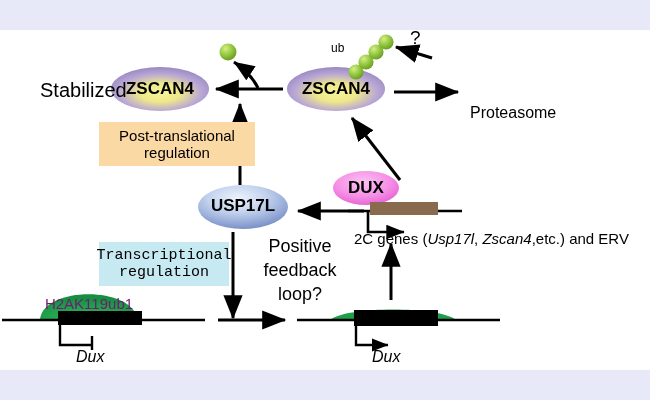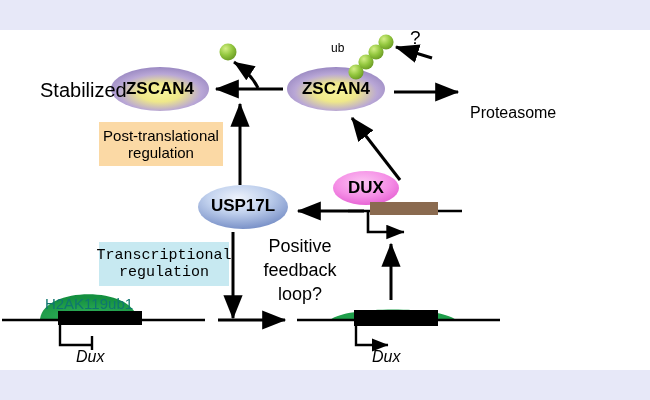--- a/index.html
+++ b/index.html
@@ -139,38 +139,41 @@
   <div class="ell-text" id="t-zscan4-left" style="left:111px;top:79px;width:98px;font-size:17px;">ZSCAN4</div>
 
   <div class="ell-text" id="t-zscan4-right" style="left:287px;top:79px;width:98px;font-size:17px;">ZSCAN4</div>
 
   <div class="lbl" id="lbl-ub" style="left:331px;top:42px;font-size:12px;">ub</div>
 
   <div class="lbl" id="lbl-q" style="left:410px;top:27px;font-size:19px;">?</div>
 
   <div class="lbl" id="lbl-proteasome1" style="left:470px;top:72px;font-size:16px;margin-top:32px;">Proteasome</div>
 
-  <div class="box" id="box-post" style="left:99px;top:122px;width:124px;height:44px;font-size:15px;flex-direction:column;">
+  <div class="box" id="box-post" style="left:99px;top:122px;width:156px;height:44px;font-size:15px;flex-direction:column;">
     <span>Post-translational</span>
     <span>regulation</span>
   </div>
 
   <div class="box" id="box-trans" style="left:99px;top:242px;width:130px;height:44px;font-size:15px;flex-direction:column;font-family:Liberation Mono, monospace;">
     <span>Transcriptional</span>
     <span>regulation</span>
   </div>
 
   <div class="ell-text" id="t-usp17l" style="left:194px;top:196px;width:98px;font-size:17px;">USP17L</div>
 
   <div class="ell-text" id="t-dux" style="left:331px;top:178px;width:70px;font-size:17px;">DUX</div>
 
   <div class="lbl c" id="lbl-fb1" style="left:248px;top:236px;width:104px;font-size:18px;">Positive</div>
   <div class="lbl c" id="lbl-fb3" style="left:248px;top:284px;width:104px;font-size:18px;">loop?</div>
   <div class="lbl c" id="lbl-fb2" style="left:248px;top:260px;width:104px;font-size:18px;">feedback</div>
 
+  <div class="lbl" id="lbl-targets" style="left:354px;top:231px;font-size:15px;">
+    <span>2C genes (</span><span class="ital">Usp17l</span><span>, </span><span class="ital">Zscan4</span><span>,etc.) and ERV</span>
+  </div>
 
-  <div class="lbl c" id="lbl-h2a" style="left:38px;top:296px;width:102px;font-size:15px;color:#0f766e;">H2AK119ub1</div>
+  <div class="lbl c" id="lbl-h2a" style="left:38px;top:296px;width:102px;font-size:15px;color:#701a75;">H2AK119ub1</div>
 
   <div class="lbl ital" id="lbl-dux-left" style="left:76px;top:348px;font-size:16px;">Dux</div>
 
   <div class="lbl ital" id="lbl-dux-right" style="left:372px;top:348px;font-size:16px;">Dux</div>
 
 </div>
 
 </body></html>

